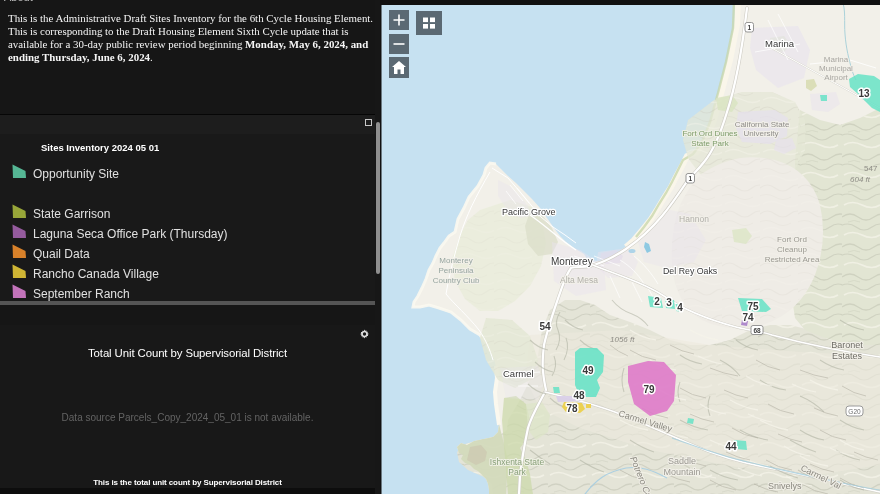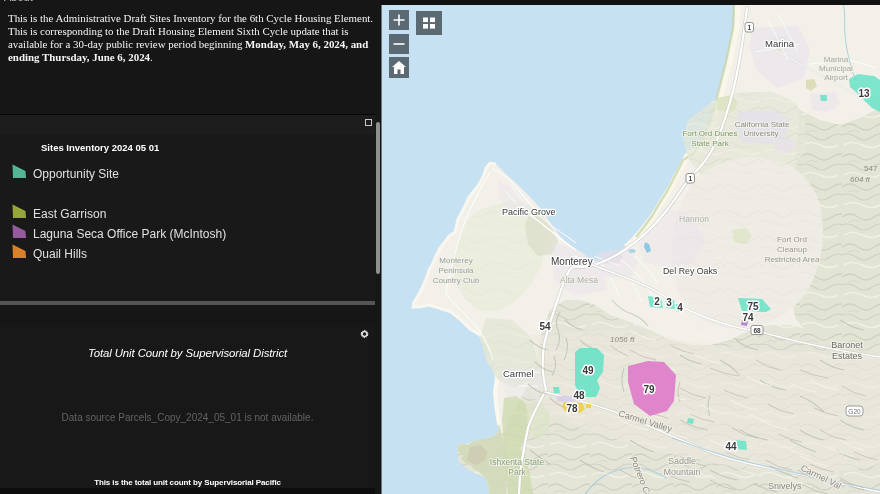--- a/index.html
+++ b/index.html
@@ -15,21 +15,21 @@
   #legendhead{top:114px;}
   #analysishead{top:305px;}
   #legendbody{position:absolute;left:0;top:134px;width:375px;height:167px;background:#191919;}
   #legendtitle{position:absolute;left:9px;top:142px;color:#ffffff;font-weight:bold;font-size:9.5px;margin-left:32px;}
   .li{position:absolute;left:0;width:375px;height:20px;}
   .li svg{position:absolute;left:12px;top:2px;}
   .li span{position:absolute;left:33px;top:5px;color:#e0e0e0;font-size:12px;}
   #sep2{position:absolute;left:0;top:301px;width:375px;height:4px;background:#555555;}
   #analysisbody{position:absolute;left:0;top:325px;width:375px;height:169px;background:#181818;}
   #gear{position:absolute;left:360px;top:329px;width:9px;height:10px;}
-  #atitle{position:absolute;left:0;top:347px;width:375px;text-align:center;color:#ffffff;font-size:11.4px;letter-spacing:-0.1px;font-style:italic;}
+  #atitle{position:absolute;left:0;top:347px;width:375px;text-align:center;color:#ffffff;font-size:11.4px;letter-spacing:-0.1px;}
   #amsg{position:absolute;left:0;top:412px;width:375px;text-align:center;color:#636363;font-size:10px;}
   #abottom{position:absolute;left:0;top:478px;width:375px;text-align:center;color:#ffffff;font-size:8px;font-weight:bold;letter-spacing:-0.1px;}
   #sbar{position:absolute;left:375px;top:0;width:5px;height:494px;background:#171717;}
   #sthumb{position:absolute;left:375.5px;top:122px;width:4px;height:152px;background:#8f8f8f;border-radius:2px;}
   #map{position:absolute;left:380px;top:0;width:500px;height:494px;}
   .btn{position:absolute;background:#5b6973;color:#ffffff;text-align:center;}
 </style>
 </head>
 <body>
 <div id="topbar"></div>
@@ -48,42 +48,54 @@
   <div class="li" style="top:162px">
       <svg width="15" height="15">
         <path d="M0.5 0.5 L13.5 7 L14 14 L1 14 Z" fill="#55b694"></path>
       </svg>
       <span>Opportunity Site</span>
     </div>
   <div class="li" style="top:202px">
       <svg width="15" height="15">
         <path d="M0.5 0.5 L13.5 7 L14 14 L1 14 Z" fill="#98a639"></path>
       </svg>
-      <span>East Garrison</span>
+      <span>State Garrison</span>
     </div>
   <div class="li" style="top:222px">
       <svg width="15" height="15">
         <path d="M0.5 0.5 L13.5 7 L14 14 L1 14 Z" fill="#955b9e"></path>
       </svg>
-      <span>Laguna Seca Office Park (McIntosh)</span>
+      <span>Laguna Seca Office Park (Thursday)</span>
     </div>
   <div class="li" style="top:242px">
       <svg width="15" height="15">
         <path d="M0.5 0.5 L13.5 7 L14 14 L1 14 Z" fill="#d8812a"></path>
       </svg>
-      <span>Quail Hills</span>
+      <span>Quail Data</span>
+    </div>
+  <div class="li" style="top:262px">
+      <svg width="15" height="15">
+        <path d="M0.5 0.5 L13.5 7 L14 14 L1 14 Z" fill="#cfb534"></path>
+      </svg>
+      <span>Rancho Canada Village</span>
+    </div>
+  <div class="li" style="top:282px">
+      <svg width="15" height="15">
+        <path d="M0.5 0.5 L13.5 7 L14 14 L1 14 Z" fill="#c273ba"></path>
+      </svg>
+      <span>September Ranch</span>
     </div>
   <div id="sep2"></div>
   <div id="analysisbody"></div>
   <svg id="gear" viewBox="0 0 16 16">
       <path fill="#e0e0e0" d="M8 0l1 2.2 2.4-.6.2 2.4 2.4.2-.6 2.4L16 8l-2.2 1 .6 2.4-2.4.2-.2 2.4-2.4-.6L8 16l-1-2.2-2.4.6-.2-2.4-2.4-.2.6-2.4L0 8l2.2-1-.6-2.4 2.4-.2.2-2.4 2.4.6zM8 5a3 3 0 100 6 3 3 0 000-6z"></path>
     </svg>
   <div id="atitle">Total Unit Count by Supervisorial District</div>
   <div id="amsg">Data source Parcels_Copy_2024_05_01 is not available.</div>
-  <div id="abottom">This is the total unit count by Supervisorial Pacific</div>
+  <div id="abottom">This is the total unit count by Supervisorial District</div>
   <div style="position:absolute;left:0;top:488px;width:375px;height:6px;background:#0d0d0d;"></div>
 </div>
 <div id="sbar"></div>
 <div id="sthumb"></div>
 <svg id="map" viewBox="0 0 500 494" width="500" height="494">
 <defs>
 <pattern id="hp" width="42" height="30" patternUnits="userSpaceOnUse">
   <path d="M0,7 Q8,1 16,7 T32,7 T48,7" fill="none" stroke="#b5b8a6" stroke-width="1.3" opacity="0.42"></path>
   <path d="M-4,17 Q6,11 14,17 T30,17 T46,17" fill="none" stroke="#b0b3a2" stroke-width="1.2" opacity="0.38"></path>
   <path d="M2,25 Q10,20 20,25 T38,25" fill="none" stroke="#f7f5ec" stroke-width="1.5" opacity="0.7"></path>

